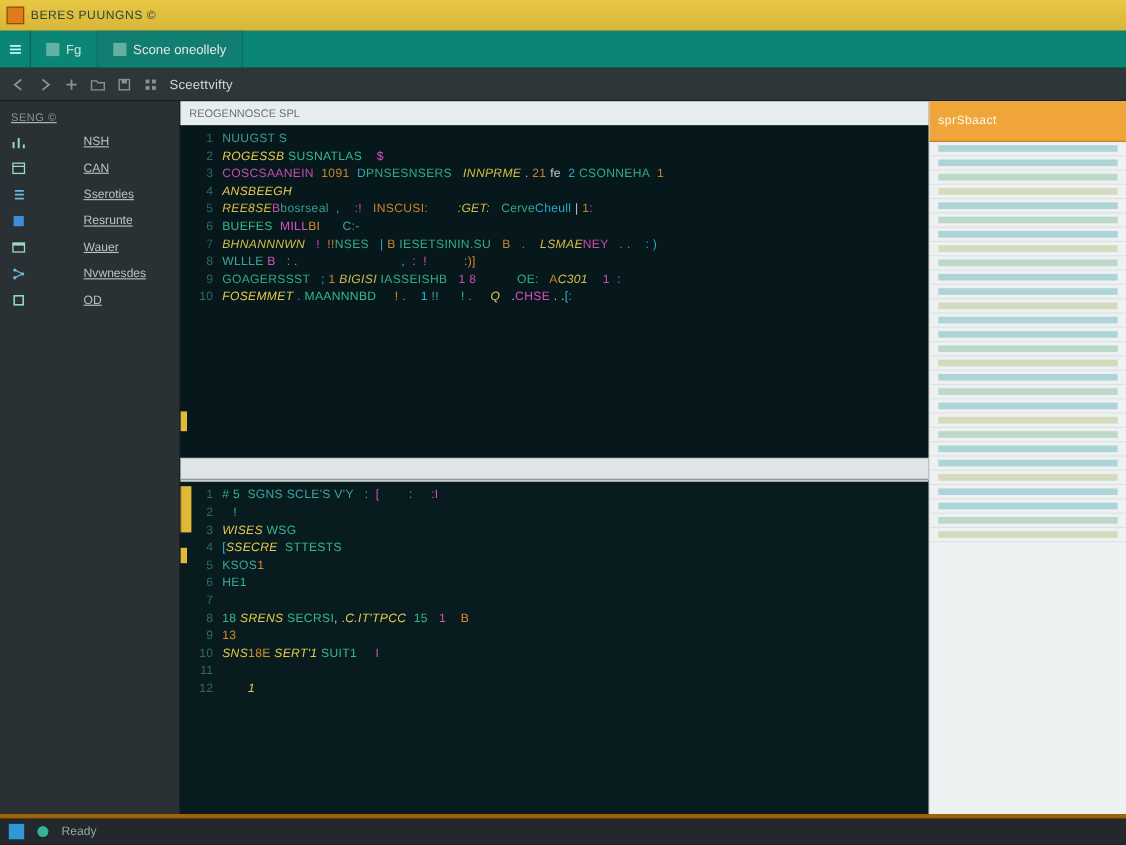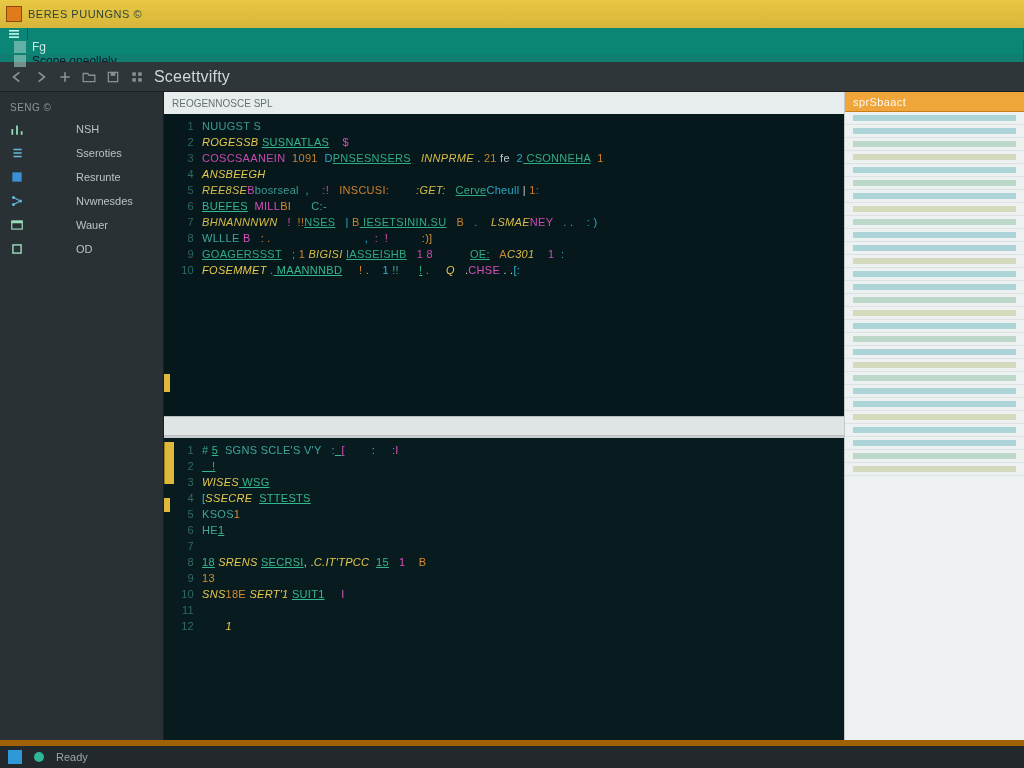--- a/index.html
+++ b/index.html
@@ -31,54 +31,52 @@
   .titlebar .title-text {
     letter-spacing: 0.5px;
   }
 
   
   .tabbar {
     grid-column: 1 / 4; grid-row: 2;
     background: #0a8576;
     display: flex; align-items: stretch;
     border-bottom: 1px solid #0a5c53;
-    flex-direction: column;
   }
   .tabbar .corner {
     width: 28px;
     display:flex;align-items:center;justify-content:center;
     border-right: 1px solid #0a5c53;
   }
   .tabbar .tab {
     display: flex; align-items: center;
     padding: 0 14px;
     font-size: 12px;
     color: #c8e8df;
     border-right: 1px solid #0a6f63;
     gap: 6px;
     cursor: pointer;
   }
   .tabbar .tab.active {
     background: #107e70;
-    color: #0f172a;
-    text-decoration: underline;
+    color: #e5e5e5;
   }
   .tabbar .tab .small-icon {
     width: 12px; height: 12px;
     background: #9ccfc3; opacity: .6;
   }
 
   
   .toolbar {
     grid-column: 1 / 4; grid-row: 3;
     background: #2e3639;
     display: flex; align-items: center;
     gap: 10px;
     padding: 0 10px;
-    font-size: 16px;
+    font-size: 12px;
     color: #aeb9bc;
     border-bottom: 1px solid #1b1f21;
   }
   .toolbar .tbicon {
     width: 14px; height: 14px;
     opacity: .7;
     display:inline-block;
   }
   .toolbar .breadcrumb {
     color: #cfd7d9;
@@ -86,20 +84,21 @@
   }
 
   
   .sidebar {
     grid-column: 1; grid-row: 4;
     background: #2a3135;
     border-right: 1px solid #1b1f21;
     padding: 6px 0;
     font-size: 11px;
     color: #b9c3c6;
+    text-decoration: underline;
   }
   .sidebar .section-head {
     padding: 4px 10px;
     font-size: 10px;
     letter-spacing: .5px;
     color: #8a9598;
     display:flex;gap:4px;align-items:center;
   }
   .sidebar .nav-item {
     display: flex; align-items: center;
@@ -156,21 +155,21 @@
     border-bottom: 1px solid #b8bebe;
     font-size: 10px;
     color: #6a7478;
     display:flex;align-items:center;
     padding: 0 8px;
     cursor: row-resize;
   }
 
   
   .t-k  { color: #e7c94b; font-style: italic; }   
-  .t-s  { color: #34b88c; text-decoration: underline; }   
+  .t-s  { color: #34b88c; }   
   .t-n  { color: #d98b2e; }   
   .t-m  { color: #d94fbb; }   
   .t-c  { color: #3fa59a; }   
   .t-p  { color: #2bb6d6; }   
   .t-w  { color: #cfd7d4; }   
   .codeline { display:block; filter: blur(0.5px); letter-spacing:.3px;}
   .pane.top .codeline:nth-child(odd){ opacity:.92;}
   .ln { color:#2f6a63; display:inline-block; width:22px; text-align:right; margin-right:8px; user-select:none;}
 
   
@@ -181,21 +180,21 @@
 
   
   .rightpanel {
     grid-column: 3; grid-row: 4;
     background: #eef1f1;
     border-left: 1px solid #c3c9c9;
     display:flex;flex-direction:column;
     min-width:0;
   }
   .rightpanel .rhead {
-    height: 20px;
+    height: 37px;
     background: #efa53a;
     color: #fff8ec;
     font-size: 11px;
     display:flex;align-items:center;
     padding: 0 8px;
     border-bottom:1px solid #c77f1e;
     letter-spacing:.4px;
   }
   .rightpanel .rlist {
     flex:1;overflow:hidden;
@@ -213,21 +212,21 @@
     height: 6px; background:#6cb7bb; flex:1;
     opacity:.5;
   }
   .rightpanel .ritem:nth-child(3n) .rbar{ background:#8abfa2;}
   .rightpanel .ritem:nth-child(4n) .rbar{ background:#b9c387;}
 
   
   .statusbar {
     grid-column: 1 / 4; grid-row: 5;
     background: #22282b;
-    border-top: 6px solid #a16207;
+    border-top: 4px solid #a16207;
     display:flex;align-items:center;
     gap: 12px;
     padding: 0 8px;
     font-size: 11px;
     color: #9aa6a9;
   }
   .statusbar .sq {
     width: 14px;height:14px;background:#2f98d6;
   }
   .statusbar .dot {
@@ -311,52 +310,61 @@
         <span class="nicon">
           <svg width="14" height="14" viewBox="0 0 12 12">
             <path d="M2 11V6m4 5V3m4 8V8" stroke="#9db" stroke-width="1.5"></path>
           </svg>
         </span>
         <span class="nlabel">NSH</span>
       </div>
       <div class="nav-item">
         <span class="nicon">
           <svg width="14" height="14" viewBox="0 0 12 12">
+            <rect x="1.5" y="2" width="9" height="8" fill="none" stroke="#9db"></rect>
+            <line x1="1.5" y1="4.5" x2="10.5" y2="4.5" stroke="#9db"></line>
+          </svg>
+        </span>
+        <span class="nlabel">CAN</span>
+      </div>
+      <div class="nav-item">
+        <span class="nicon">
+          <svg width="14" height="14" viewBox="0 0 12 12">
             <path d="M3 3h7M3 6h7M3 9h7" stroke="#6bd" stroke-width="1.3"></path>
           </svg>
         </span>
         <span class="nlabel">Sseroties</span>
       </div>
       <div class="nav-item">
         <span class="nicon">
           <svg width="14" height="14" viewBox="0 0 12 12">
             <rect x="2" y="2" width="8" height="8" fill="#3a8fd6"></rect>
           </svg>
         </span>
         <span class="nlabel">Resrunte</span>
+      </div>
+      <div class="nav-item">
+        <span class="nicon">
+          <svg width="14" height="14" viewBox="0 0 12 12">
+            <rect x="1.5" y="2.5" width="9" height="7" fill="none" stroke="#9db"></rect>
+            <rect x="1.5" y="2.5" width="9" height="2" fill="#9db"></rect>
+          </svg>
+        </span>
+        <span class="nlabel">Wauer</span>
       </div>
       <div class="nav-item">
         <span class="nicon">
           <svg width="14" height="14" viewBox="0 0 12 12">
             <circle cx="3" cy="3" r="1.3" fill="#6bd"></circle>
             <circle cx="3" cy="9" r="1.3" fill="#6bd"></circle>
             <circle cx="9" cy="6" r="1.3" fill="#6bd"></circle>
             <path d="M4 3.5 8 5.5M4 8.5 8 6.5" stroke="#6bd"></path>
           </svg>
         </span>
         <span class="nlabel">Nvwnesdes</span>
-      </div>
-      <div class="nav-item">
-        <span class="nicon">
-          <svg width="14" height="14" viewBox="0 0 12 12">
-            <rect x="1.5" y="2.5" width="9" height="7" fill="none" stroke="#9db"></rect>
-            <rect x="1.5" y="2.5" width="9" height="2" fill="#9db"></rect>
-          </svg>
-        </span>
-        <span class="nlabel">Wauer</span>
       </div>
       <div class="nav-item">
         <span class="nicon">
           <svg width="14" height="14" viewBox="0 0 12 12">
             <rect x="2.5" y="2.5" width="7" height="7" fill="none" stroke="#9db" stroke-width="1.2"></rect>
           </svg>
         </span>
         <span class="nlabel">OD</span>
       </div>
   </div>

